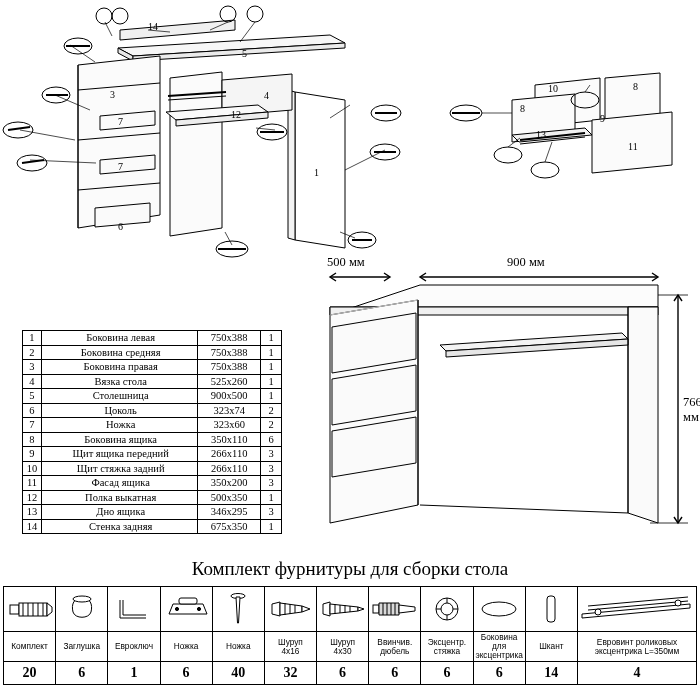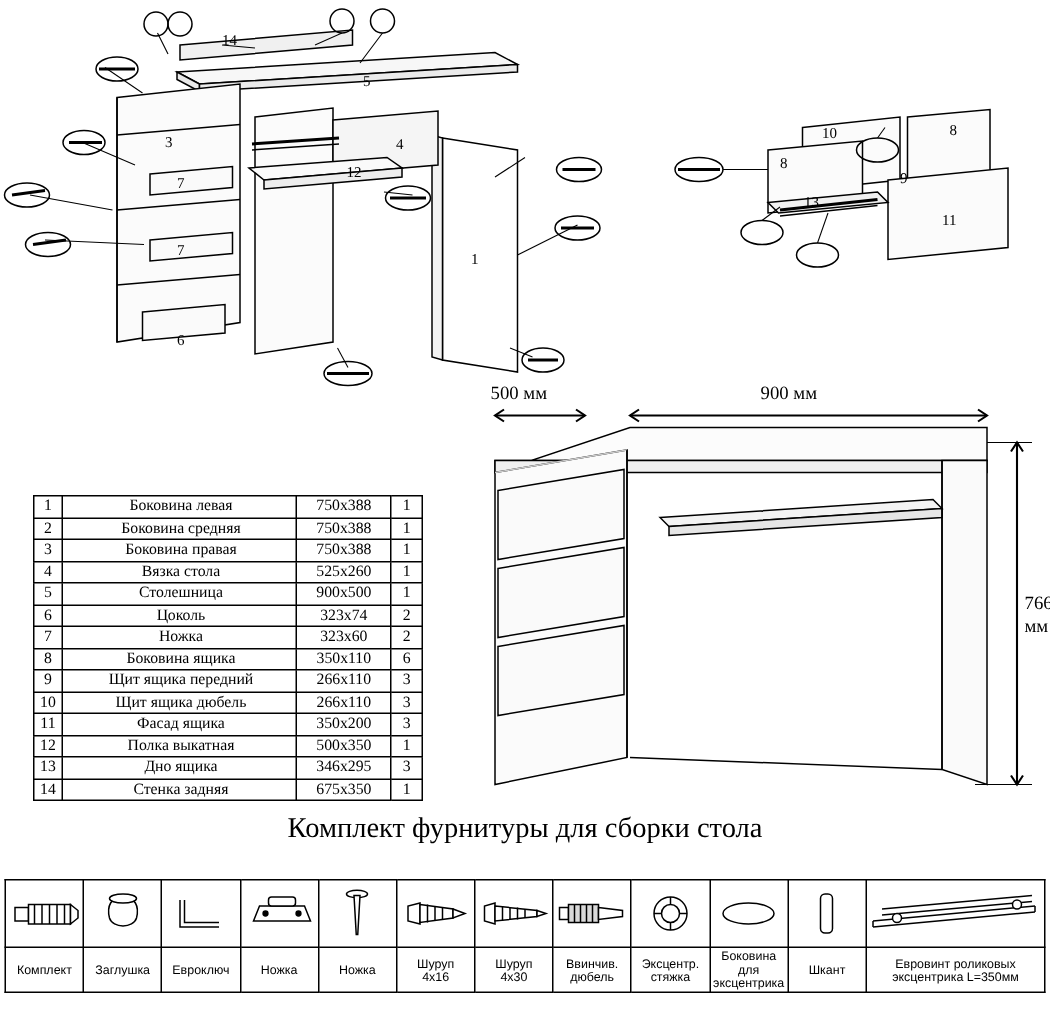--- a/index.html
+++ b/index.html
@@ -31,21 +31,21 @@
     line-height:13.5px;
     white-space:nowrap;
   }
   #parts-table td.num{width:14px;text-align:center;}
   #parts-table td.name{width:150px;text-align:center;padding-left:4px;}
   #parts-table td.dim{width:58px;text-align:center;}
   #parts-table td.qty{width:16px;text-align:center;}
 
   
   #hw-title{
-    left:0;top:542px;width:700px;text-align:center;
+    left:0;top:558px;width:700px;text-align:center;
     font-size:19px;font-family:"Liberation Serif", serif;
   }
   #hw-table{
     left:3px;top:586px;width:694px;
     border-collapse:collapse;
     font-size:8.3px;
     font-family:"Liberation Sans", sans-serif;
     table-layout:fixed;
   }
   #hw-table td{
@@ -272,21 +272,21 @@
         <td class="qty">6</td>
       </tr>
       <tr>
         <td class="num">9</td>
         <td class="name">Щит ящика передний</td>
         <td class="dim">266х110</td>
         <td class="qty">3</td>
       </tr>
       <tr>
         <td class="num">10</td>
-        <td class="name">Щит ящика дюбель</td>
+        <td class="name">Щит стяжка задний</td>
         <td class="dim">266х110</td>
         <td class="qty">3</td>
       </tr>
       <tr>
         <td class="num">11</td>
         <td class="name">Фасад ящика</td>
         <td class="dim">350х200</td>
         <td class="qty">3</td>
       </tr>
       <tr>
@@ -503,14 +503,28 @@
           <div>эксцентрика</div>
         </td>
         <td>
           <div>Шкант</div>
         </td>
         <td>
           <div>Евровинт роликовых</div>
           <div>эксцентрика L=350мм</div>
         </td>
       </tr>
+    <tr class="counts" id="hw-counts">
+        <td>20</td>
+        <td>6</td>
+        <td>1</td>
+        <td>6</td>
+        <td>40</td>
+        <td>32</td>
+        <td>6</td>
+        <td>6</td>
+        <td>6</td>
+        <td>6</td>
+        <td>14</td>
+        <td>4</td>
+      </tr>
   </tbody>
 </table>
 
 </body></html>

